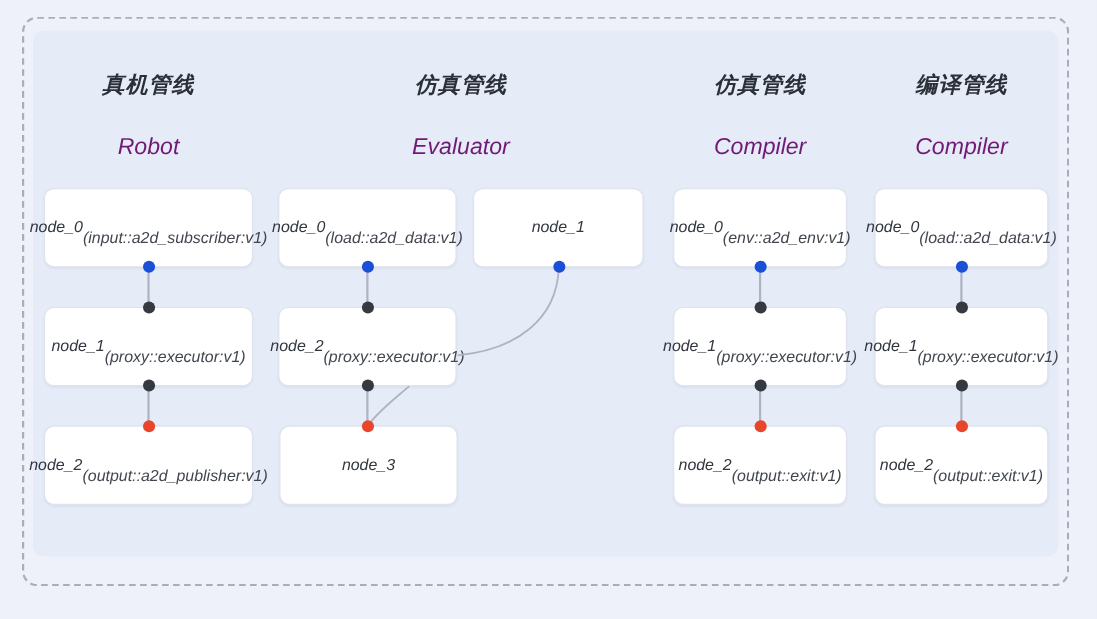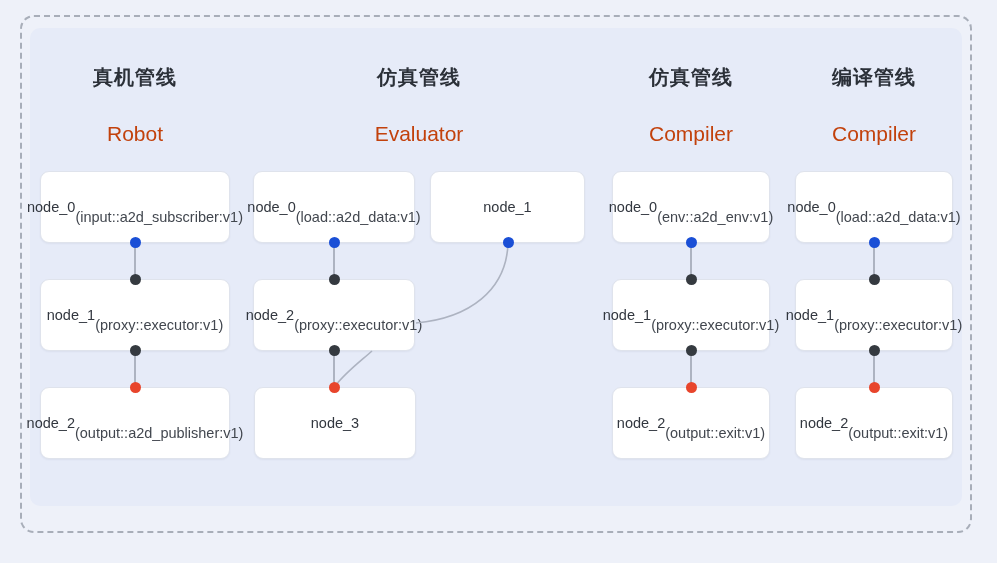--- a/index.html
+++ b/index.html
@@ -12,20 +12,21 @@
     height: 563px;
     overflow: hidden;
     font-family: "Liberation Sans", "DejaVu Sans", sans-serif;
     -webkit-font-smoothing: antialiased;
   }
   #stage {
     position: relative;
     width: 906px;
     height: 563px;
     background: #eef1f9;
+    font-style: italic;
   }
   
   #outer-frame {
     position: absolute;
     left: 20px;
     top: 15px;
     width: 952px;
     height: 518px;
     box-sizing: border-box;
     border: 2px dashed #a8aeb9;
@@ -58,21 +59,21 @@
     letter-spacing: 1px;
     white-space: nowrap;
   }
   .col-title-en {
     position: absolute;
     width: 100%;
     top: 94px;
     text-align: center;
     font-size: 21px;
     font-weight: normal;
-    color: #c2410c;
+    color: #701a75;
     white-space: nowrap;
   }
   
   .node {
     position: absolute;
     box-sizing: border-box;
     background: #ffffff;
     border: 1px solid #dfe3ec;
     border-radius: 9px;
     box-shadow: 0 1px 2px rgba(40,50,80,0.06);

